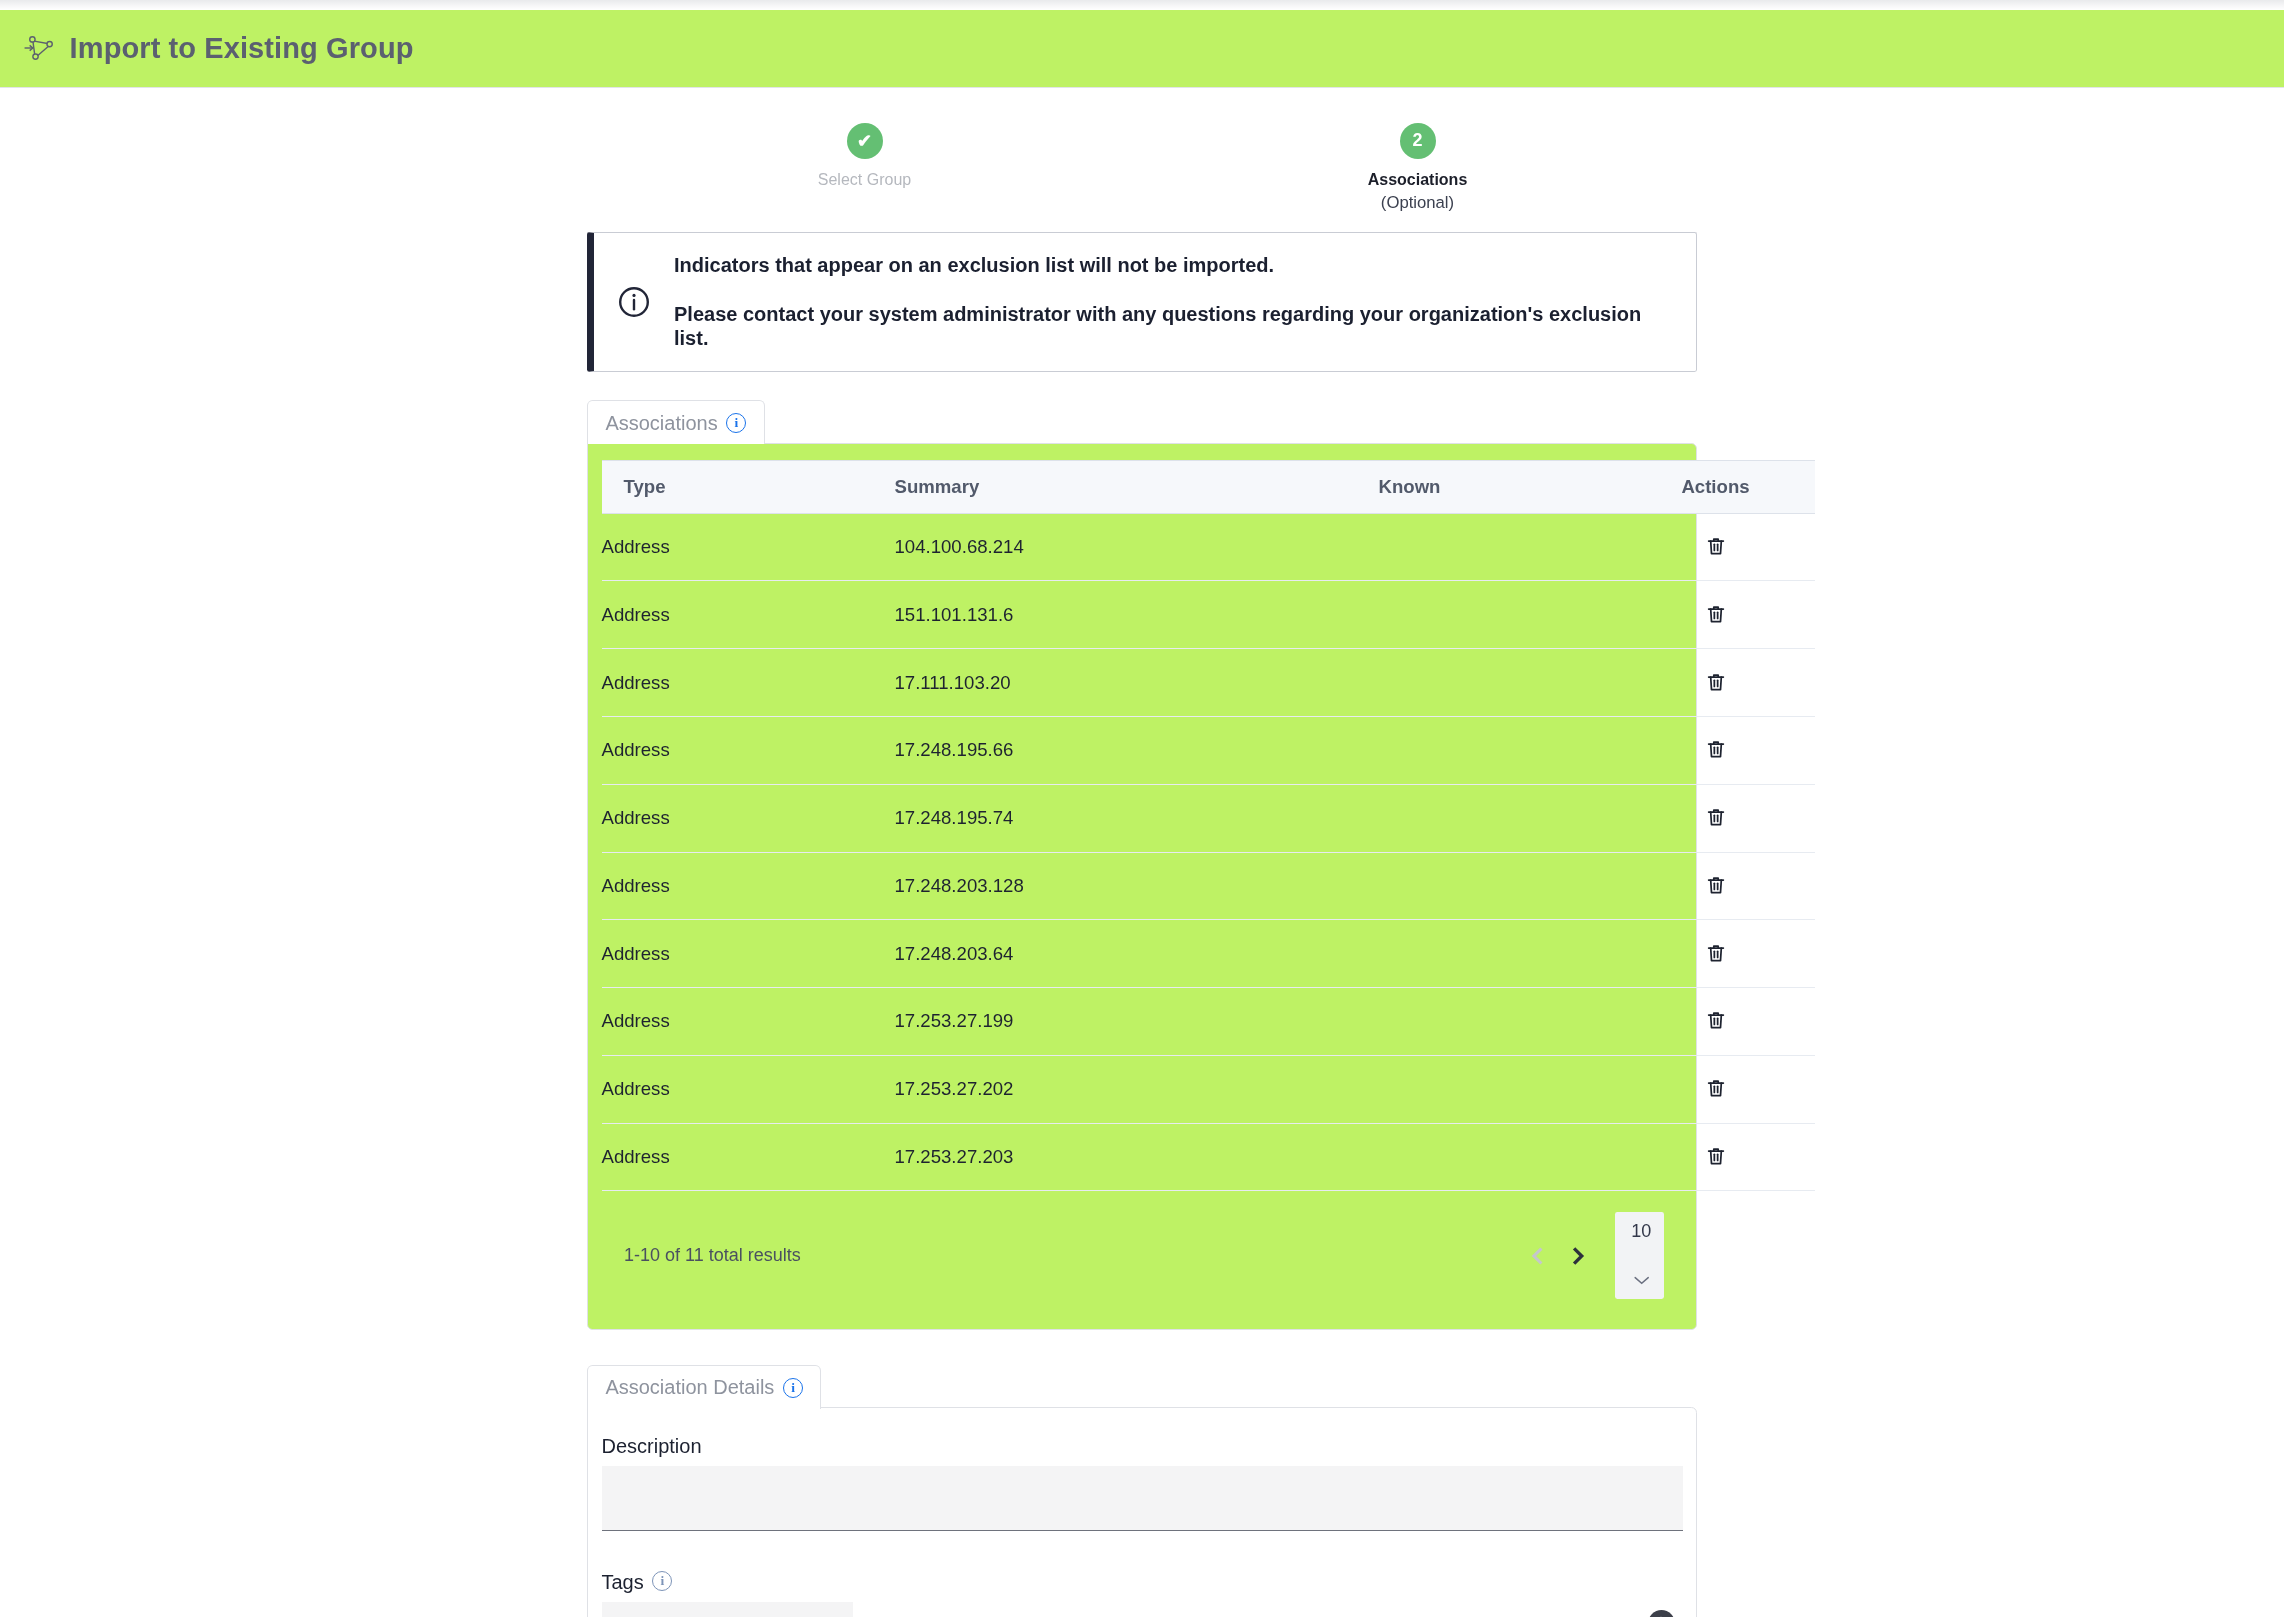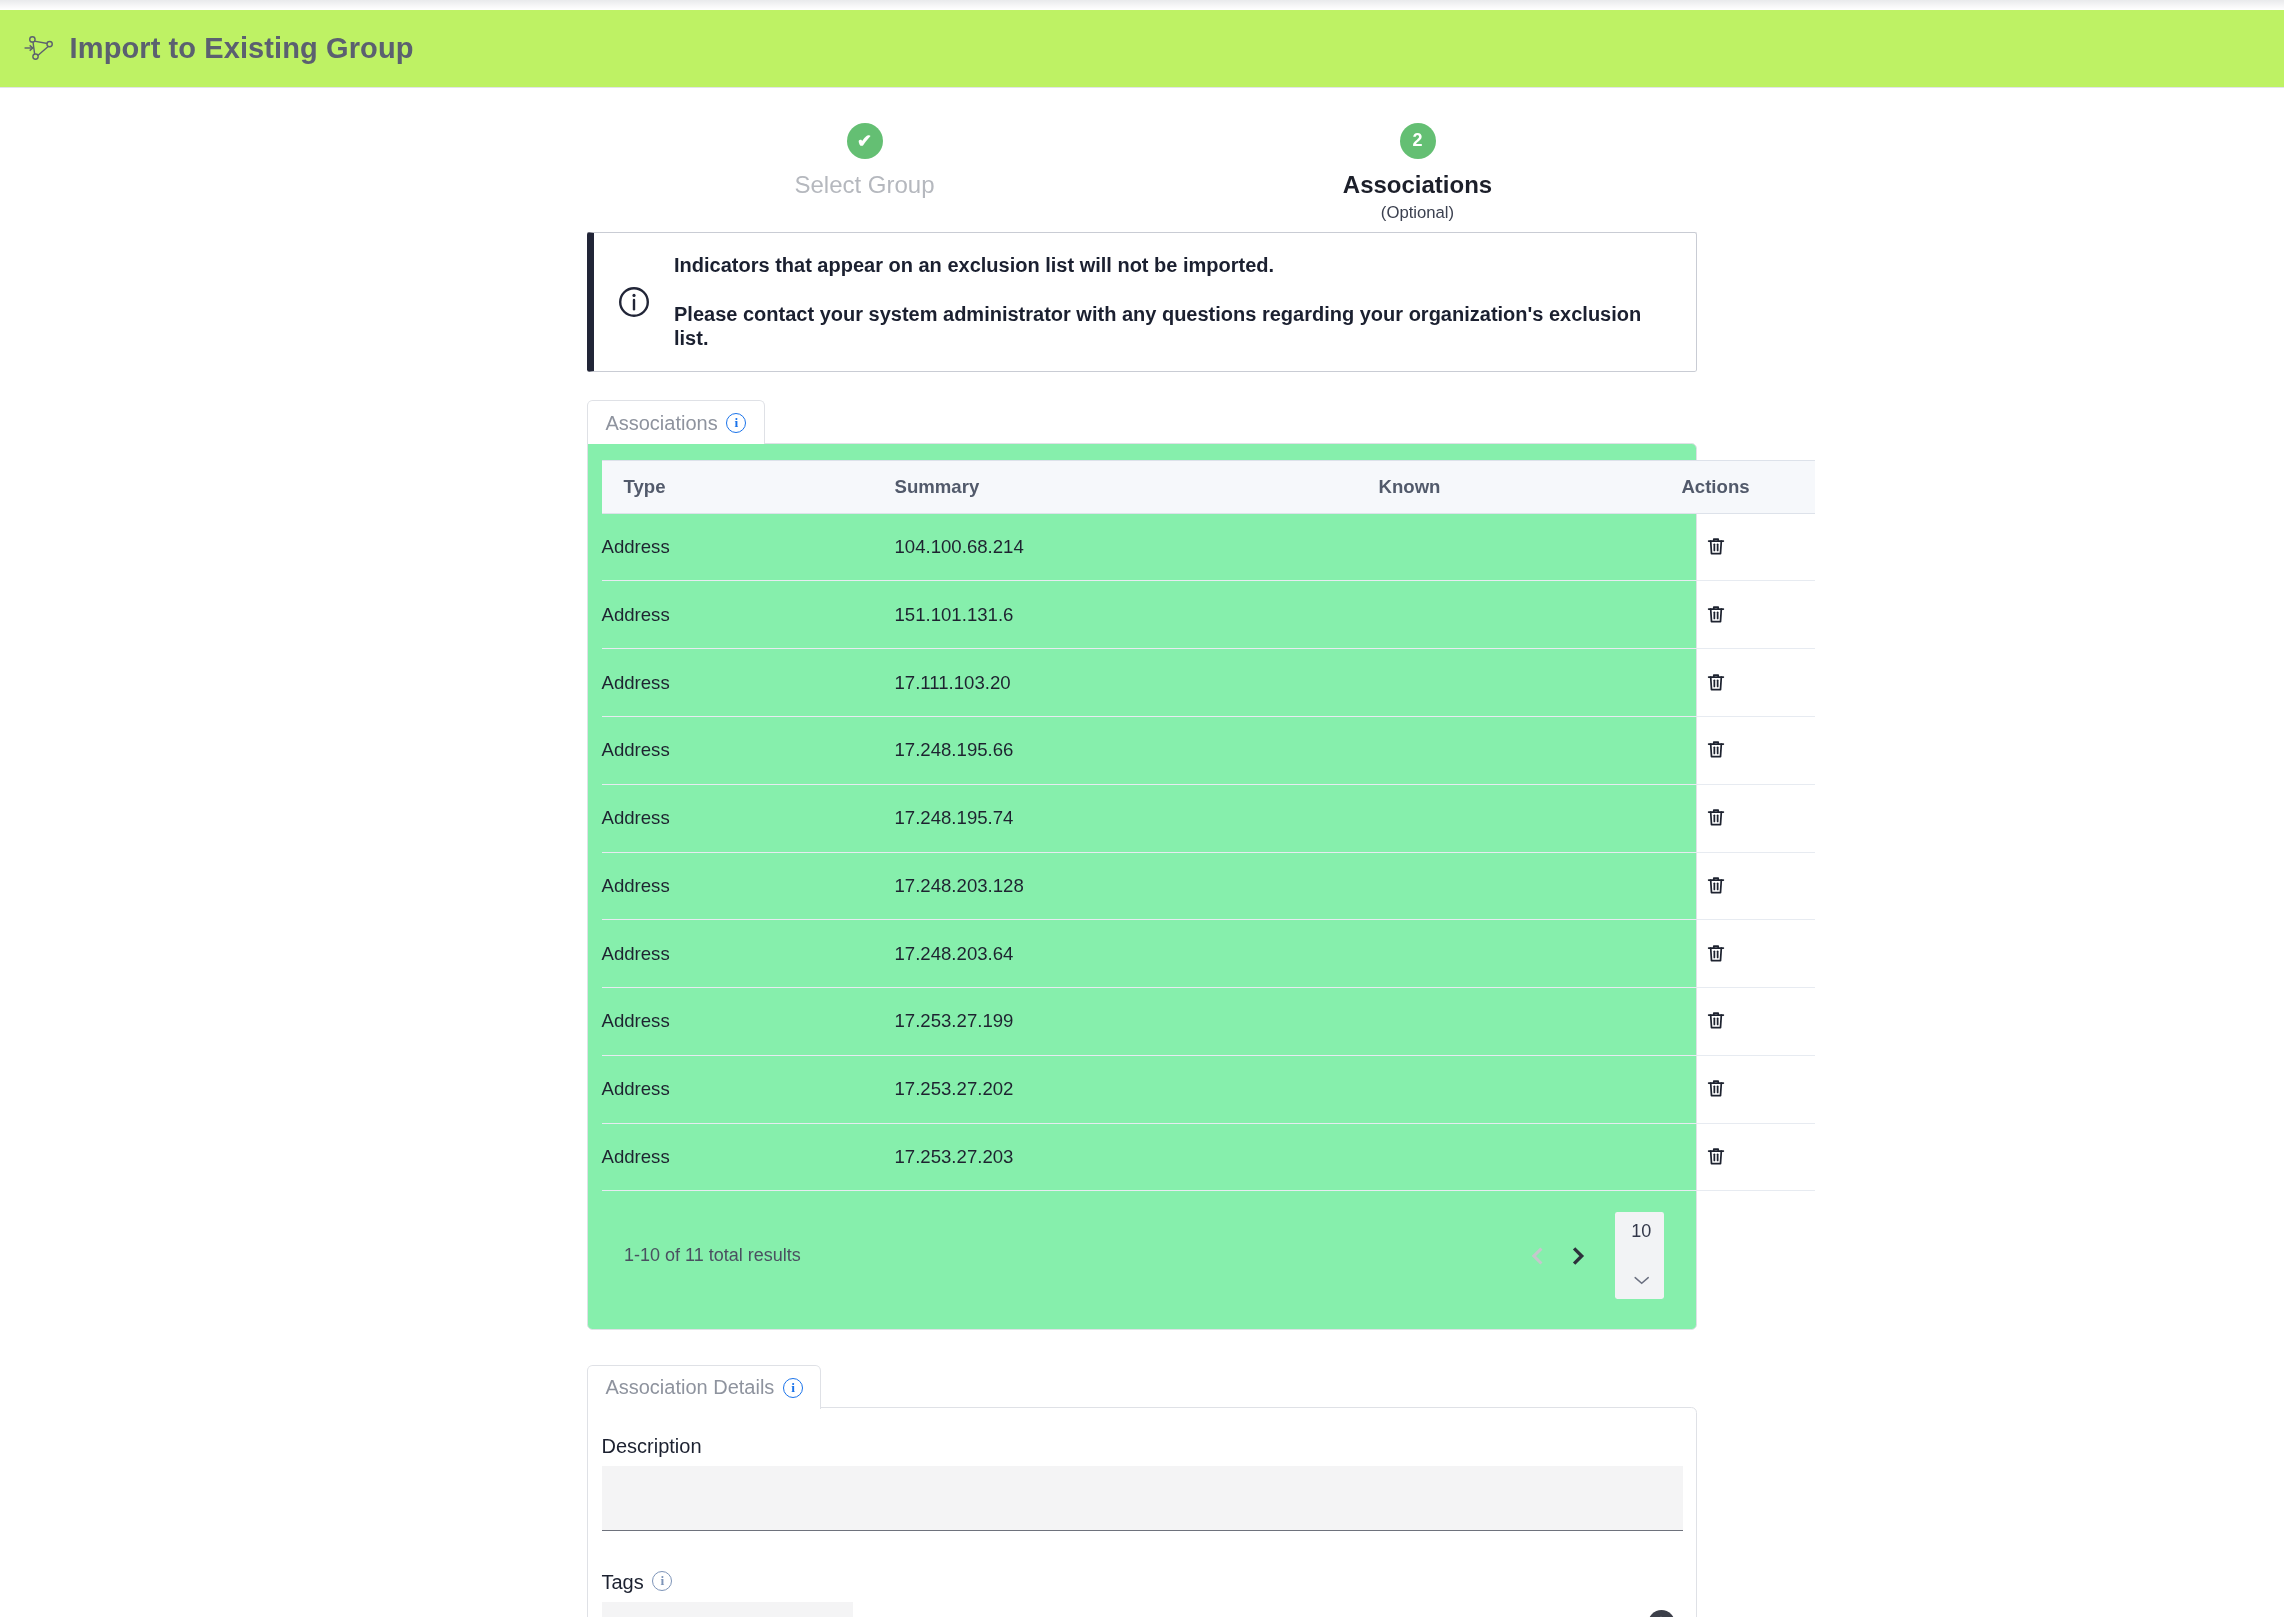--- a/index.html
+++ b/index.html
@@ -68,21 +68,21 @@
   .step-line {
     position: absolute;
     top: 115px;
     left: 894px;
     width: 512px;
     height: 1.6px;
     background: #c9cbd1;
   }
   .step-label {
     margin-top: 12px;
-    font-size: 24px;
+    font-size: 16px;
   }
   .step-1 .step-label { color: #b5b8be; }
   .step-2 .step-label { color: #1c1f2a; font-weight: bold; }
   .step-sub {
     font-size: 16.7px;
     color: #3c4150;
     margin-top: 4px;
   }
 
   
@@ -146,21 +146,21 @@
     display: inline-flex;
     align-items: center;
     justify-content: center;
     line-height: 1;
   }
   .info-circle.muted { border-color: #7d94b8; color: #7d94b8; }
 
   .panel {
     border: 1.2px solid #dfe1e6;
     border-radius: 0 5.6px 5.6px 5.6px;
-    background: #86efac;
+    background: #bef264;
     padding: 16px 0 0 0;
   }
 
   
   table.assoc {
     width: calc(100% - 27px);
     margin-left: 13.5px;
     border-collapse: collapse;
     table-layout: fixed;
   }

